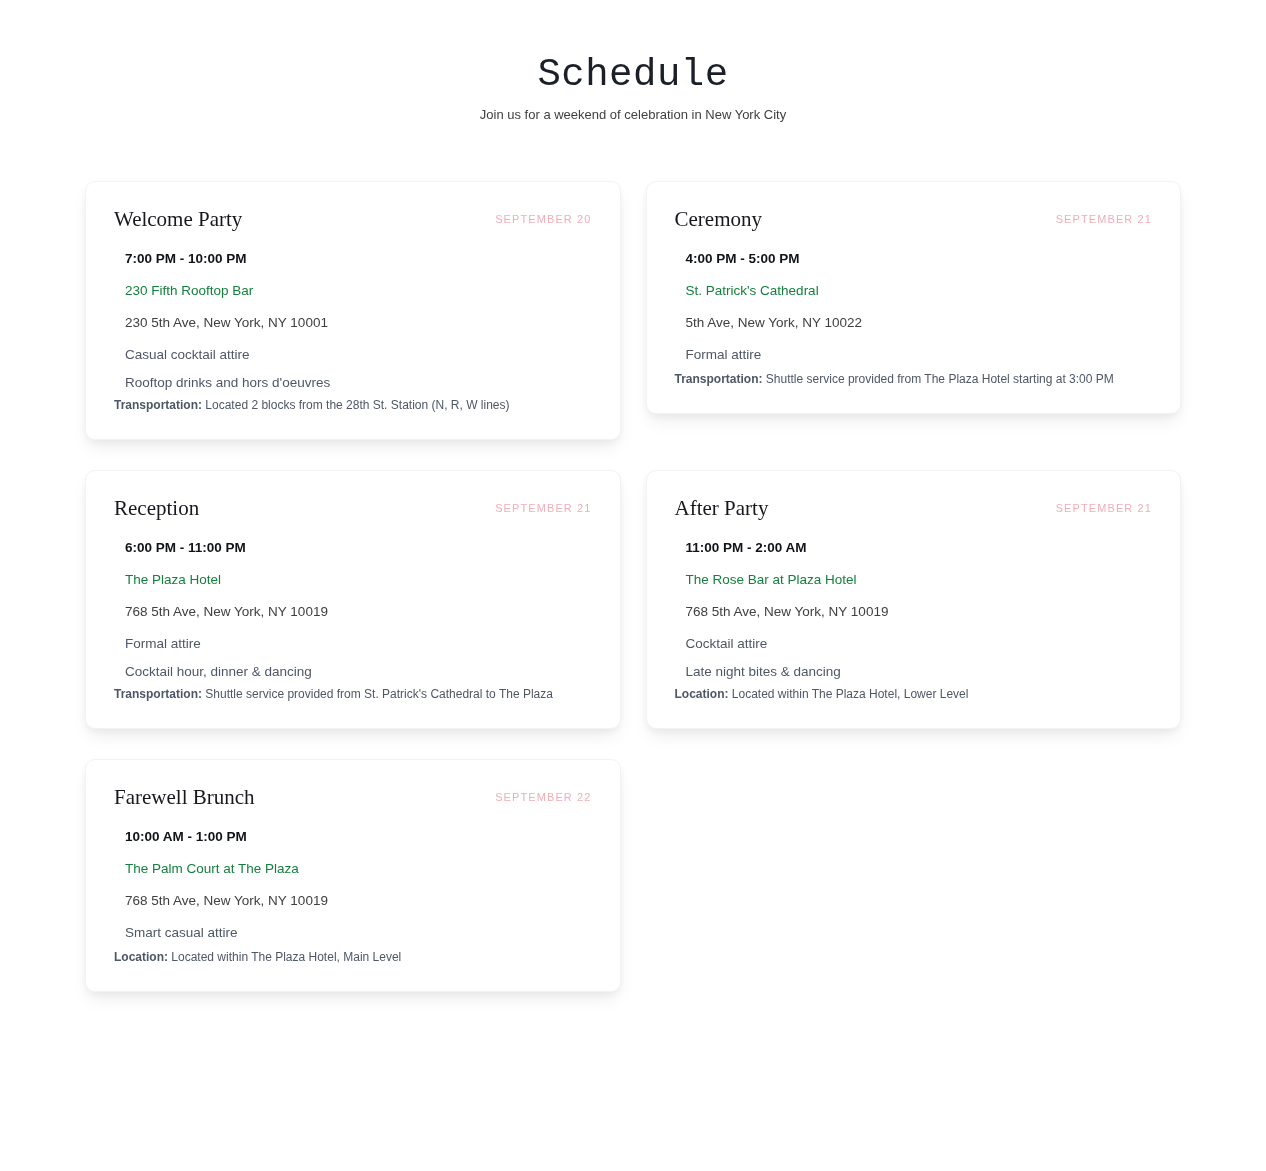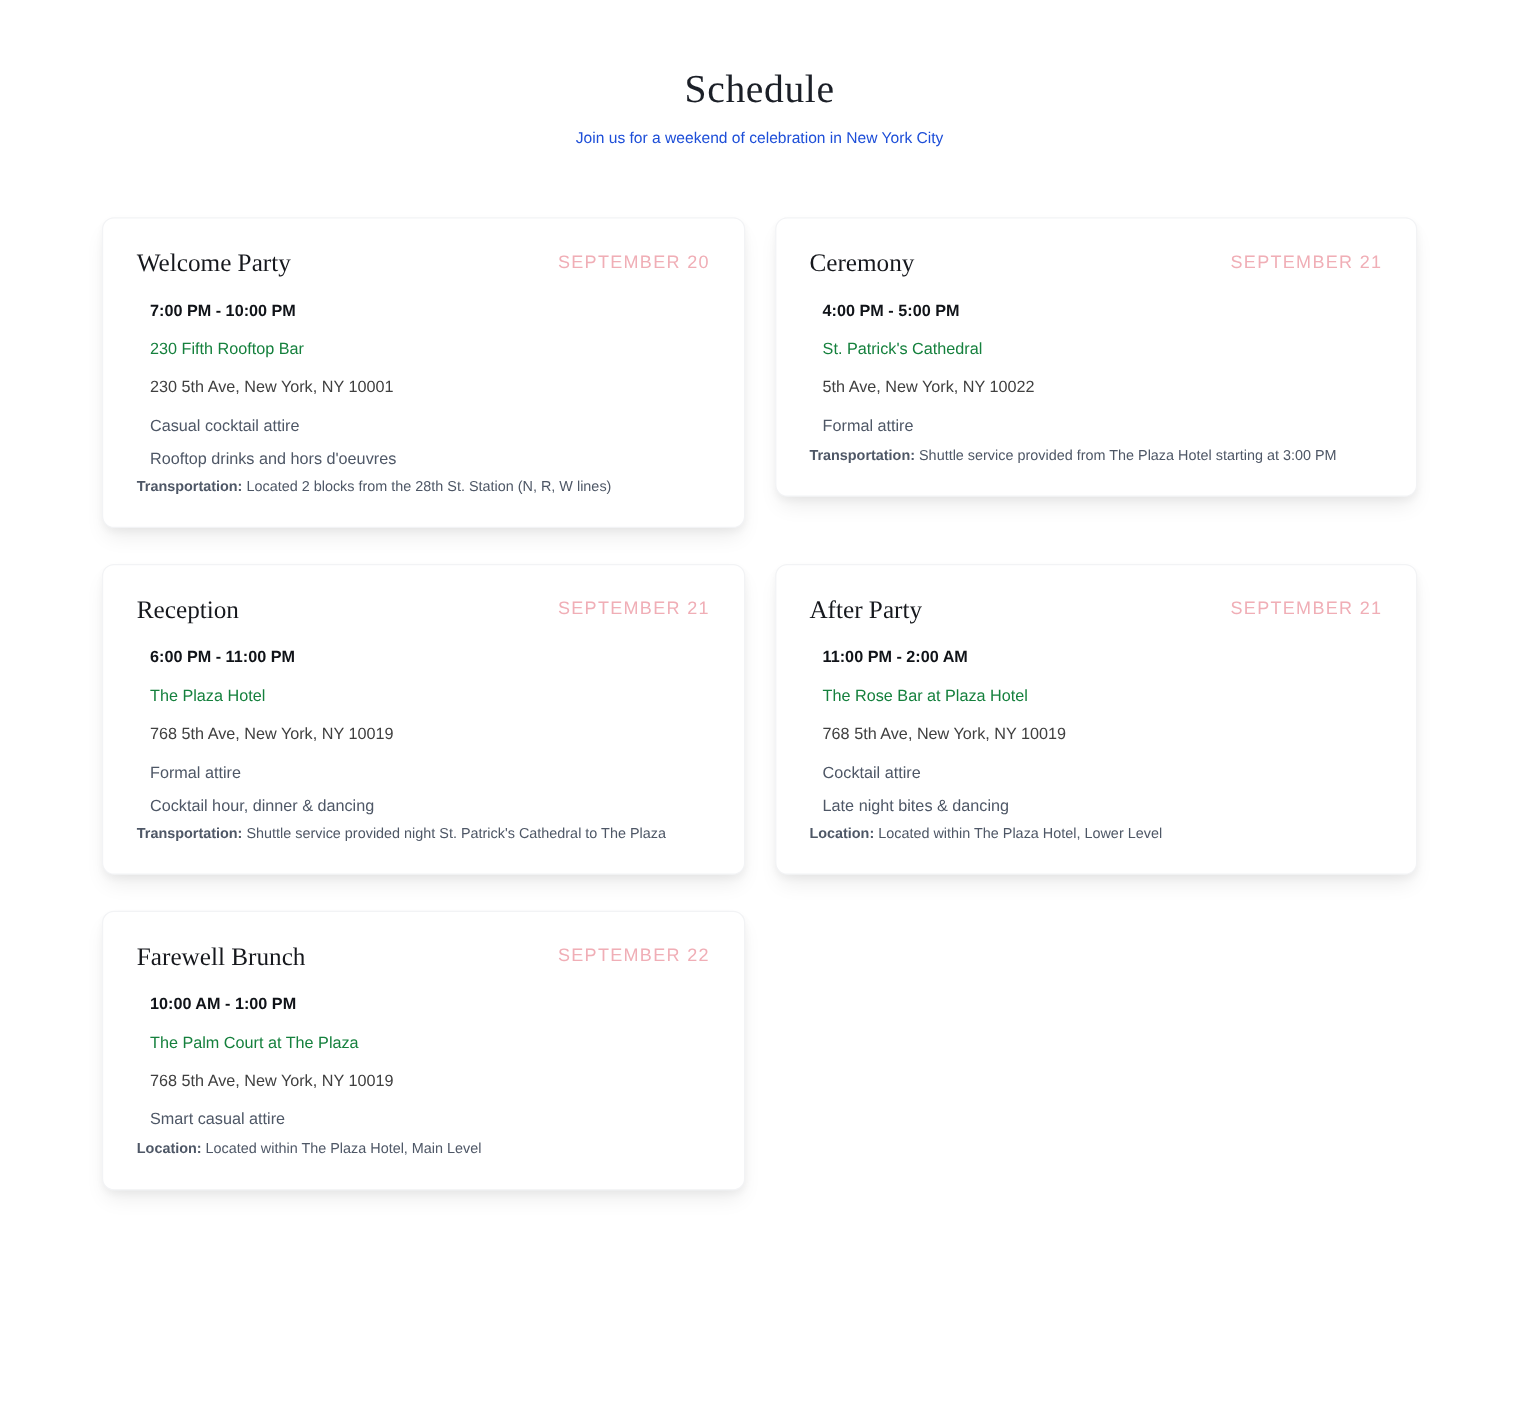--- a/index.html
+++ b/index.html
@@ -9,33 +9,33 @@
     min-height: 1171px;
     background: #ffffff;
     font-family: "Liberation Sans", sans-serif;
     color: #20242c;
   }
   .header {
     text-align: center;
     padding-top: 56px;
   }
   .page-title {
-    font-family: Liberation Serif, serif;
+    font-family: Liberation Mono, monospace;
     font-weight: 500;
-    font-size: 33px;
+    font-size: 39px;
     line-height: 38px;
     color: #1b1f27;
     margin: 0;
     letter-spacing: 0.5px;
   }
   .page-subtitle {
     margin: 12px 0 16px;
     font-size: 13px;
     line-height: 17px;
-    color: #1d4ed8;
+    color: #404040;
   }
   .grid {
     width: 1096px;
     margin: 58px auto 0;
     display: grid;
     grid-template-columns: 1fr 1fr;
     column-gap: 25px;
     row-gap: 30px;
     align-items: start;
     padding-bottom: 60px;
@@ -55,21 +55,21 @@
   }
   .card-title {
     font-family: "Liberation Serif", serif;
     font-weight: 500;
     font-size: 21px;
     line-height: 24px;
     color: #16181d;
     margin: 0;
   }
   .card-date {
-    font-size: 15px;
+    font-size: 11px;
     line-height: 14px;
     font-weight: 500;
     letter-spacing: 1.1px;
     color: #f0aeb6;
     white-space: nowrap;
   }
   .line {
     font-size: 13.5px;
     line-height: 17px;
     margin: 11px;
@@ -143,21 +143,21 @@
   <div class="card">
     <div class="card-head">
       <h2 class="card-title">Reception</h2>
       <span class="card-date">SEPTEMBER 21</span>
     </div>
     <p class="line time">6:00 PM - 11:00 PM</p>
     <p class="line venue">The Plaza Hotel</p>
     <p class="line address">768 5th Ave, New York, NY 10019</p>
     <p class="line attire">Formal attire</p>
     <p class="line desc">Cocktail hour, dinner &amp; dancing</p>
-    <p class="note"><span class="note-label">Transportation:</span><span> Shuttle service provided night St. Patrick's Cathedral to The Plaza</span></p>
+    <p class="note"><span class="note-label">Transportation:</span><span> Shuttle service provided from St. Patrick's Cathedral to The Plaza</span></p>
   </div>
 
   <div class="card">
     <div class="card-head">
       <h2 class="card-title">After Party</h2>
       <span class="card-date">SEPTEMBER 21</span>
     </div>
     <p class="line time">11:00 PM - 2:00 AM</p>
     <p class="line venue">The Rose Bar at Plaza Hotel</p>
     <p class="line address">768 5th Ave, New York, NY 10019</p>

